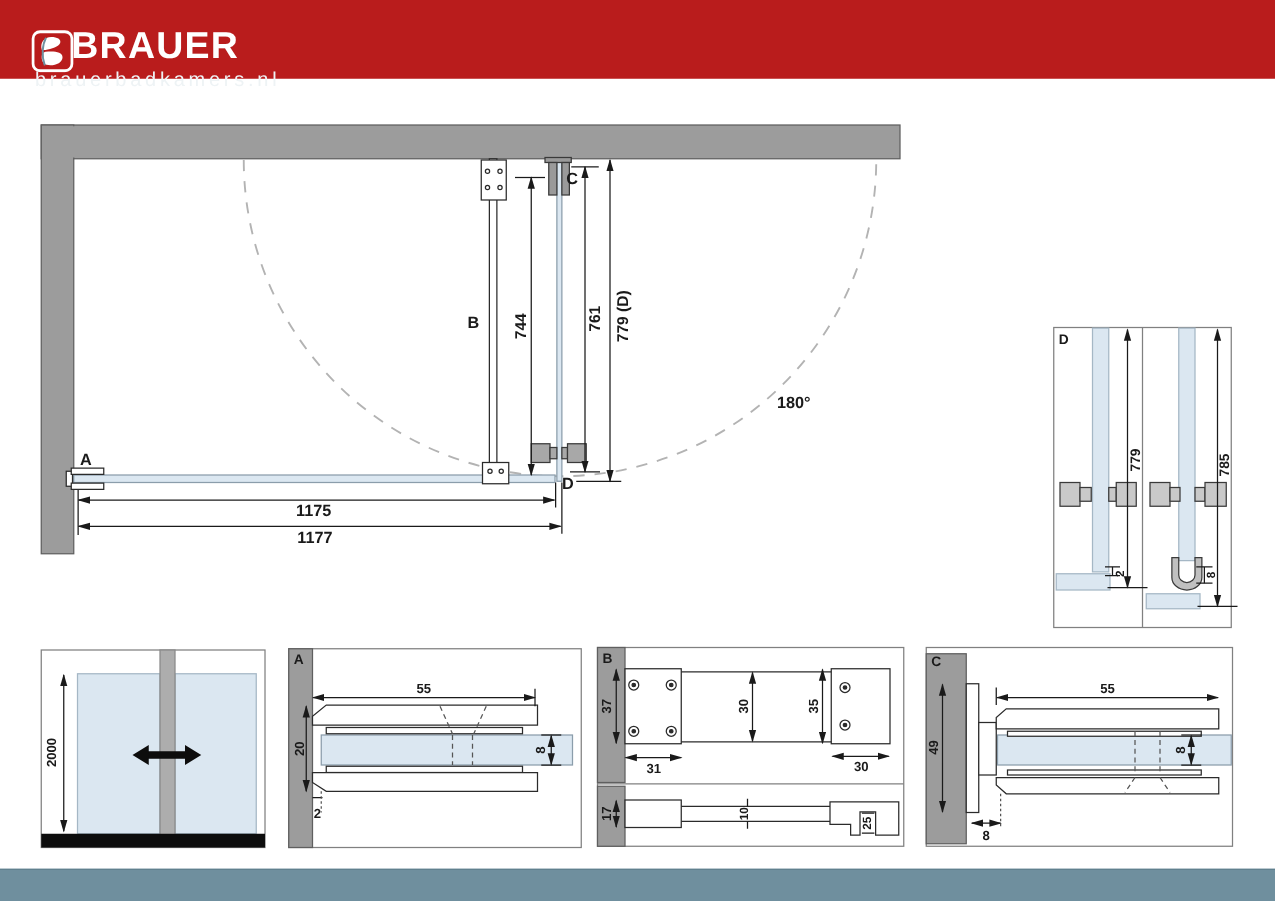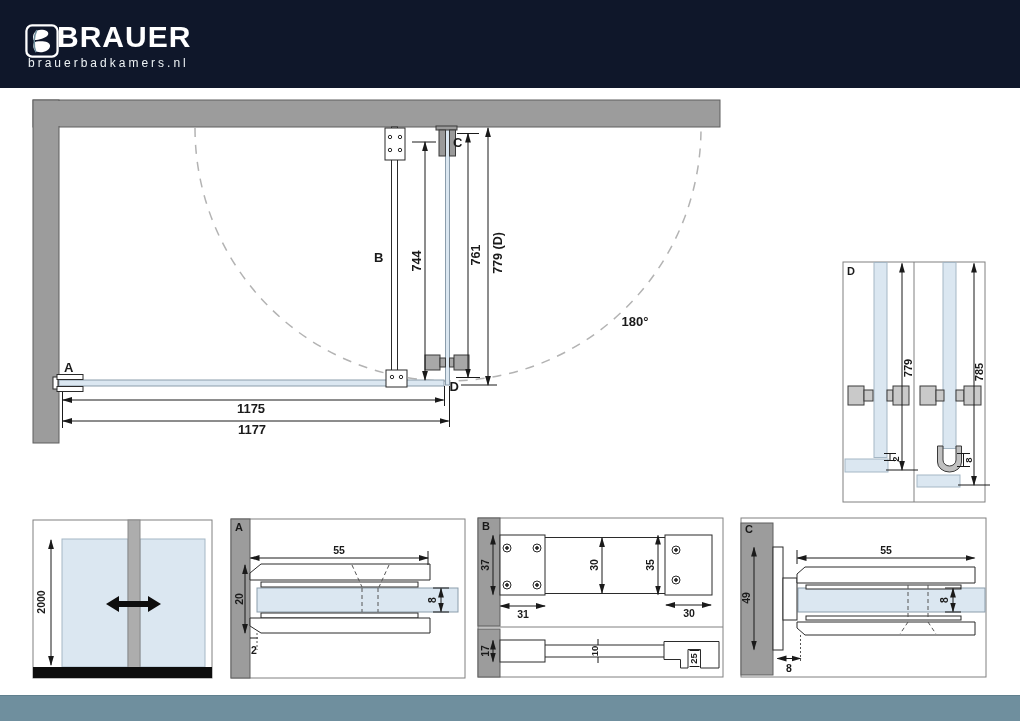--- a/index.html
+++ b/index.html
@@ -1,22 +1,22 @@
 <!DOCTYPE html>
 <html><head>
 <meta charset="utf-8">
 <style>
   html,body{margin:0;padding:0;background:#ffffff;width:1020px;height:721px;overflow:hidden;
             font-family:"Liberation Sans", sans-serif;}
   .page{position:relative;width:1020px;height:721px;background:#fff;}
-  .hdr{position:absolute;left:0;top:0;width:1020px;height:88px;background:#0f172a;}
+  .hdr{position:absolute;left:0;top:0;width:1020px;height:63px;background:#b91c1c;}
   .ftr{position:absolute;left:0;top:695px;width:1020px;height:26px;background:#6f8f9e;border-top:1px solid #60808e;box-sizing:border-box;}
   .logo-icon{position:absolute;left:25px;top:24px;width:34px;height:34px;}
   .brand-name{position:absolute;left:57px;top:20px;color:#fff;font-size:30px;font-weight:bold;letter-spacing:1px;}
-  .brand-site{position:absolute;left:28px;top:56px;color:#eef3f5;font-size:12px;letter-spacing:3px;}
+  .brand-site{position:absolute;left:28px;top:56px;color:#eef3f5;font-size:16px;letter-spacing:3px;}
   svg text{font-family:"Liberation Sans", sans-serif;fill:#1a1a1a;}
   .dim{font-size:12.5px;font-weight:bold;}
   .dimL{font-size:13px;font-weight:bold;}
   .lbl{font-size:13px;font-weight:bold;}
   .slbl{font-size:11px;font-weight:bold;}
   .sdim{font-size:10.5px;font-weight:bold;}
   .xdim{font-size:9.5px;font-weight:bold;}
   .drawing{position:absolute;left:0;top:0;}
 </style>
 </head>

